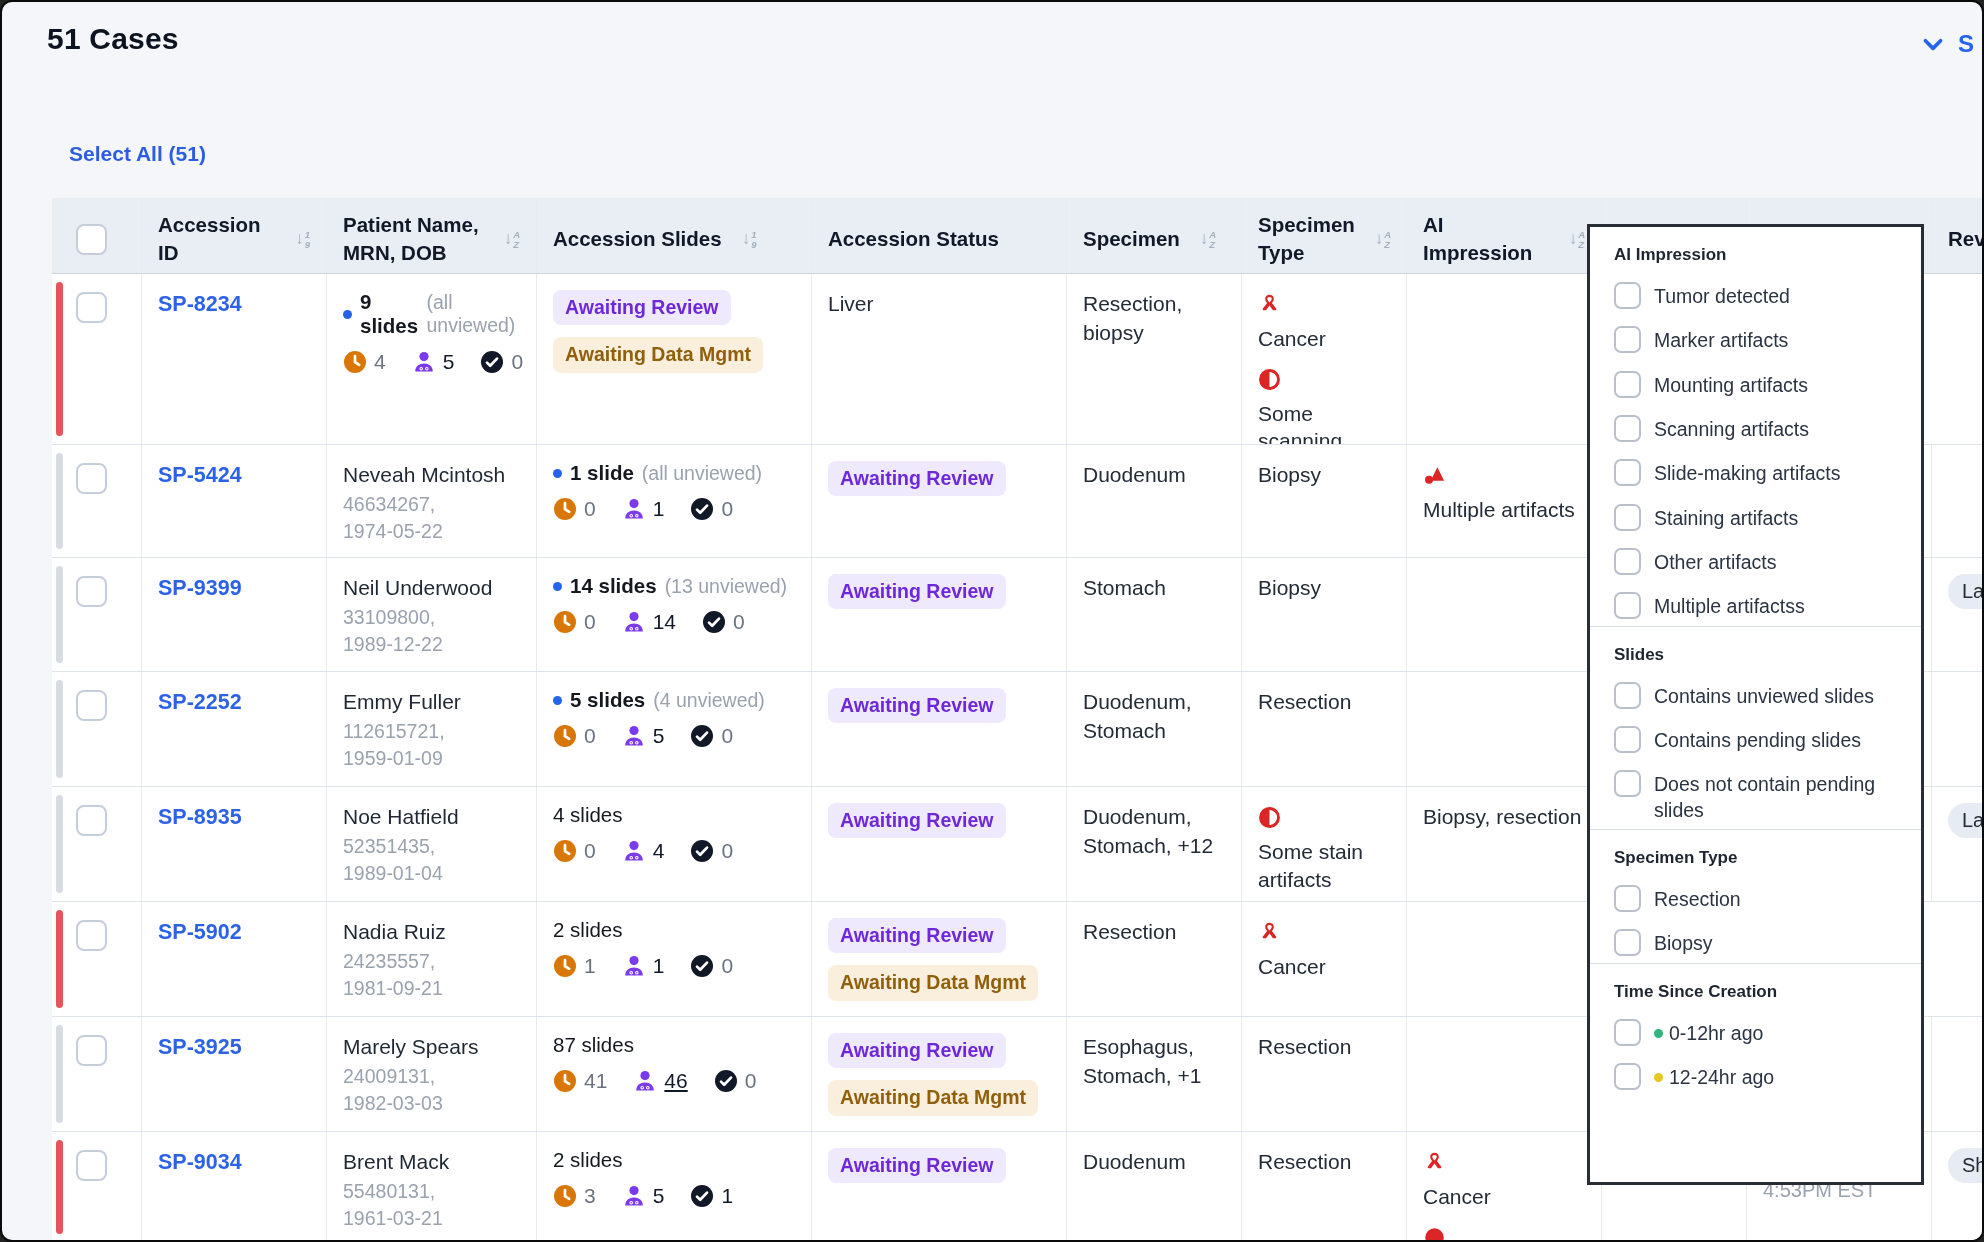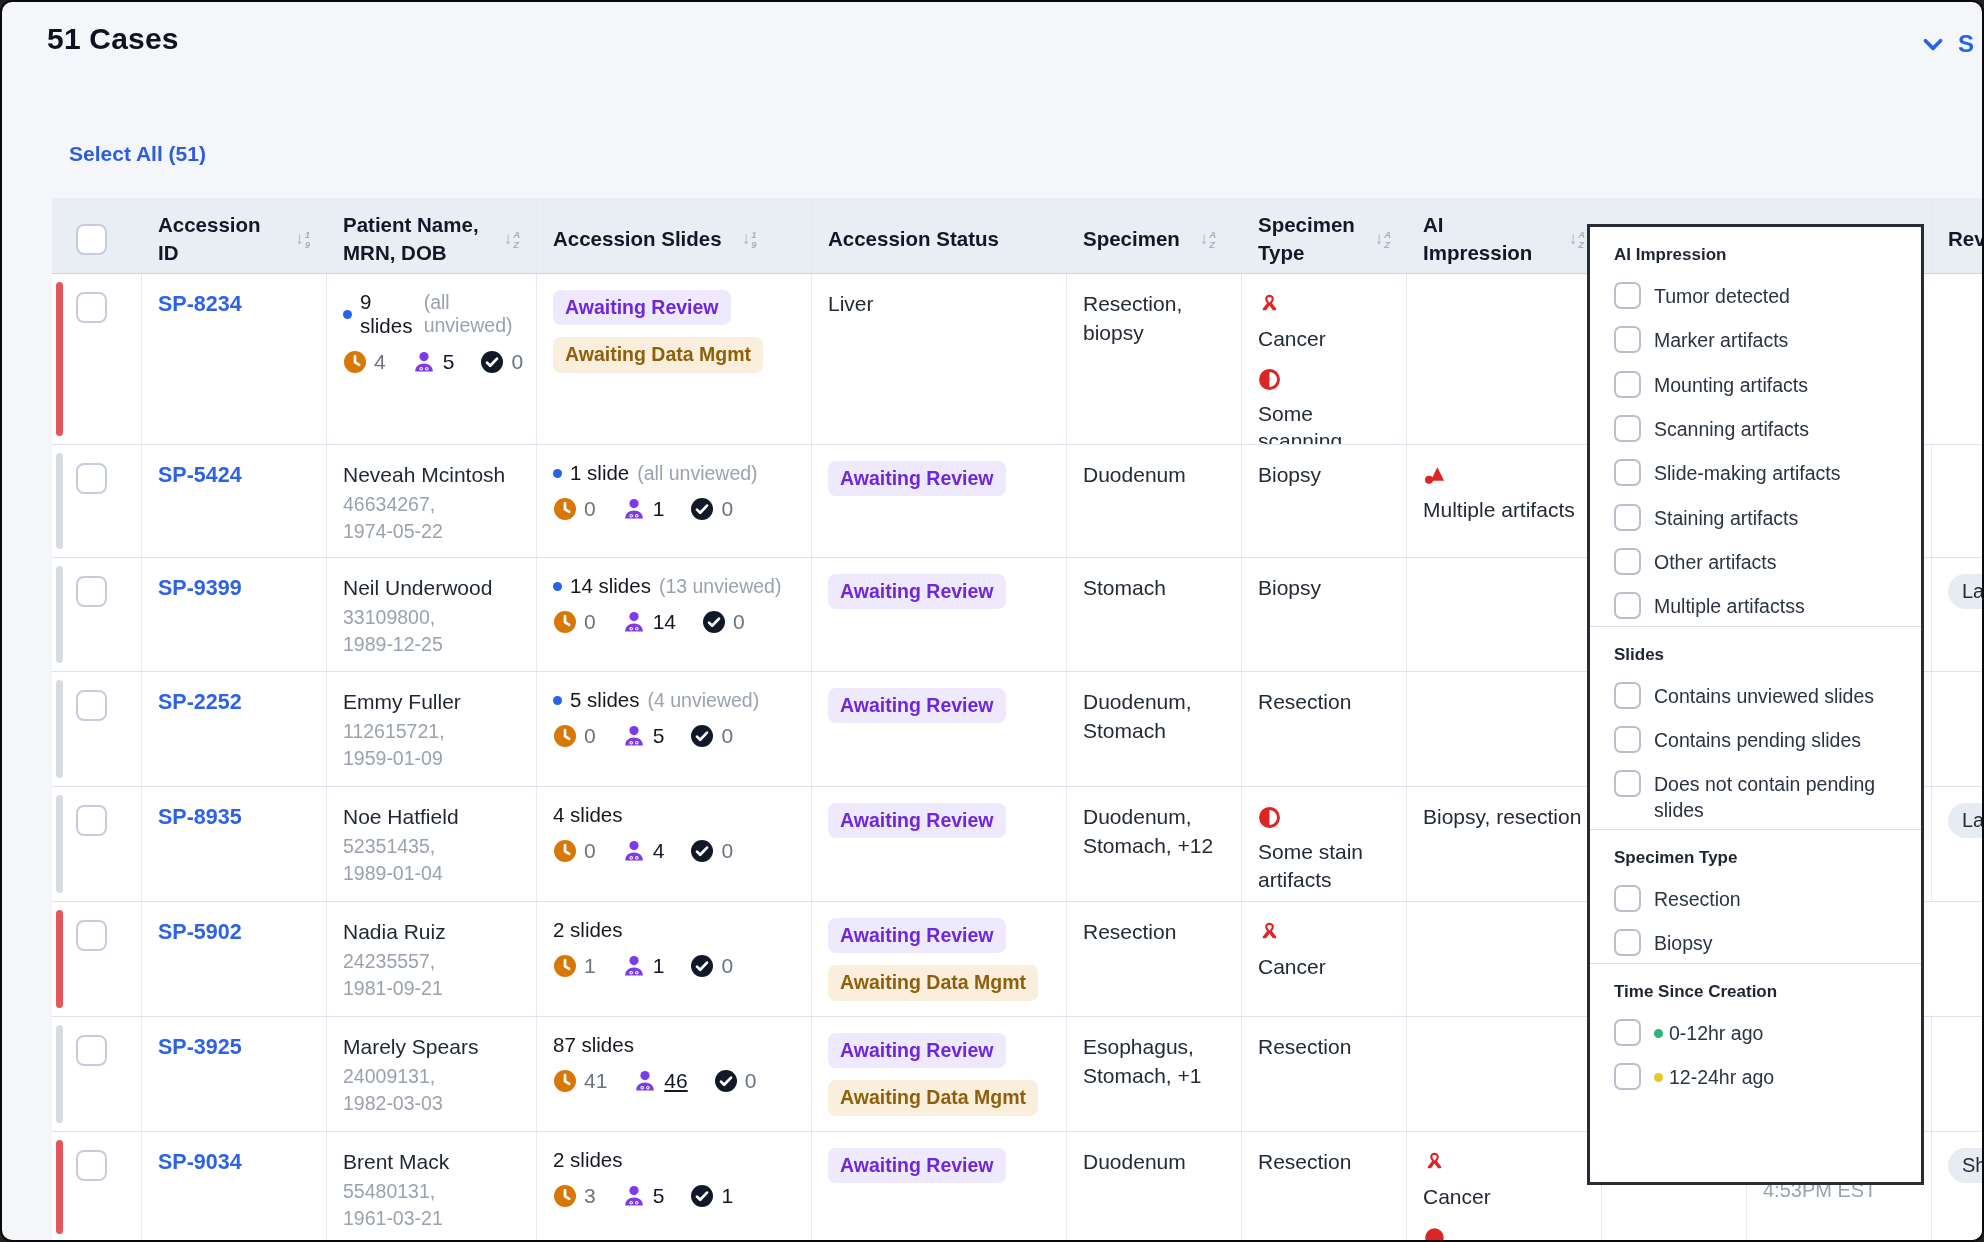--- a/index.html
+++ b/index.html
@@ -23,21 +23,21 @@
   .sort{display:flex;align-items:flex-start;gap:1px;color:#a7afbd;margin-top:2px;flex:none;}
   .sort .arr{font-size:17px;line-height:1;}
   .sort .pair{display:flex;flex-direction:column;font-size:9.5px;line-height:1.05;font-weight:700;}
   .accent{position:absolute;left:4px;top:8px;bottom:8px;width:7px;border-radius:4px;}
   .cb{width:31px;height:31px;border:2px solid #c6cdda;border-radius:8px;background:#fff;box-sizing:border-box;cursor:pointer;flex:none;}
   .cell-check{padding-left:24px;padding-top:18px;}
   .acc-link{font-size:21.5px;font-weight:600;color:#2c62e5;cursor:pointer;padding-top:2px;display:inline-block;}
   .pname{font-size:21px;color:#1f2733;line-height:1.3;}
   .psub{font-size:19.5px;color:#9aa2ae;line-height:1.35;margin-top:3px;}
   .slides-l1{display:flex;align-items:center;gap:8px;font-size:20.5px;color:#15191f;}
-  .slides-l1 .lbl-b{font-weight:400;}
+  .slides-l1 .lbl-b{font-weight:700;}
   .bdot{width:9px;height:9px;border-radius:50%;background:#2563eb;flex:none;}
   .snote{color:#9aa2ae;font-size:19.5px;font-weight:400;}
   .slides-l2{display:flex;align-items:center;gap:26px;margin-top:12px;}
   .sgroup{display:flex;align-items:center;gap:7px;font-size:21px;}
   .sgroup svg{width:24px;height:24px;flex:none;}
   .badge{display:inline-block;font-size:19.5px;font-weight:700;border-radius:8px;padding:6px 12px;line-height:1.2;margin-bottom:12px;}
   .badge.review{background:#efe9fd;color:#6d28d9;}
   .badge.data{background:#f9efdc;color:#8f5f0c;}
   .cellbody{font-size:21px;color:#232b36;line-height:1.38;}
   .ai-item{display:flex;gap:9px;margin-bottom:12px;align-items:flex-start;flex-direction:column;}
@@ -296,21 +296,21 @@
         <div class="row" style="height: 114px;">
           <div class="accent" style="background: rgb(215, 219, 226);"></div>
           <div class="cell cell-check">
             <div class="cb"></div>
           </div>
           <div class="cell"><a class="acc-link">SP-9399</a></div>
           <div class="cell">
             <div class="pname">Neil Underwood</div>
             <div class="psub">
               <div>33109800,</div>
-              <div>1989-12-25</div>
+              <div>1989-12-22</div>
             </div>
           </div>
           <div class="cell">
             <div class="slides-l1">
               <span class="bdot"></span>
               <span class="lbl-b">14 slides</span>
               <span class="snote">(13 unviewed)</span>
             </div>
             <div class="slides-l2">
               <span class="sgroup">

